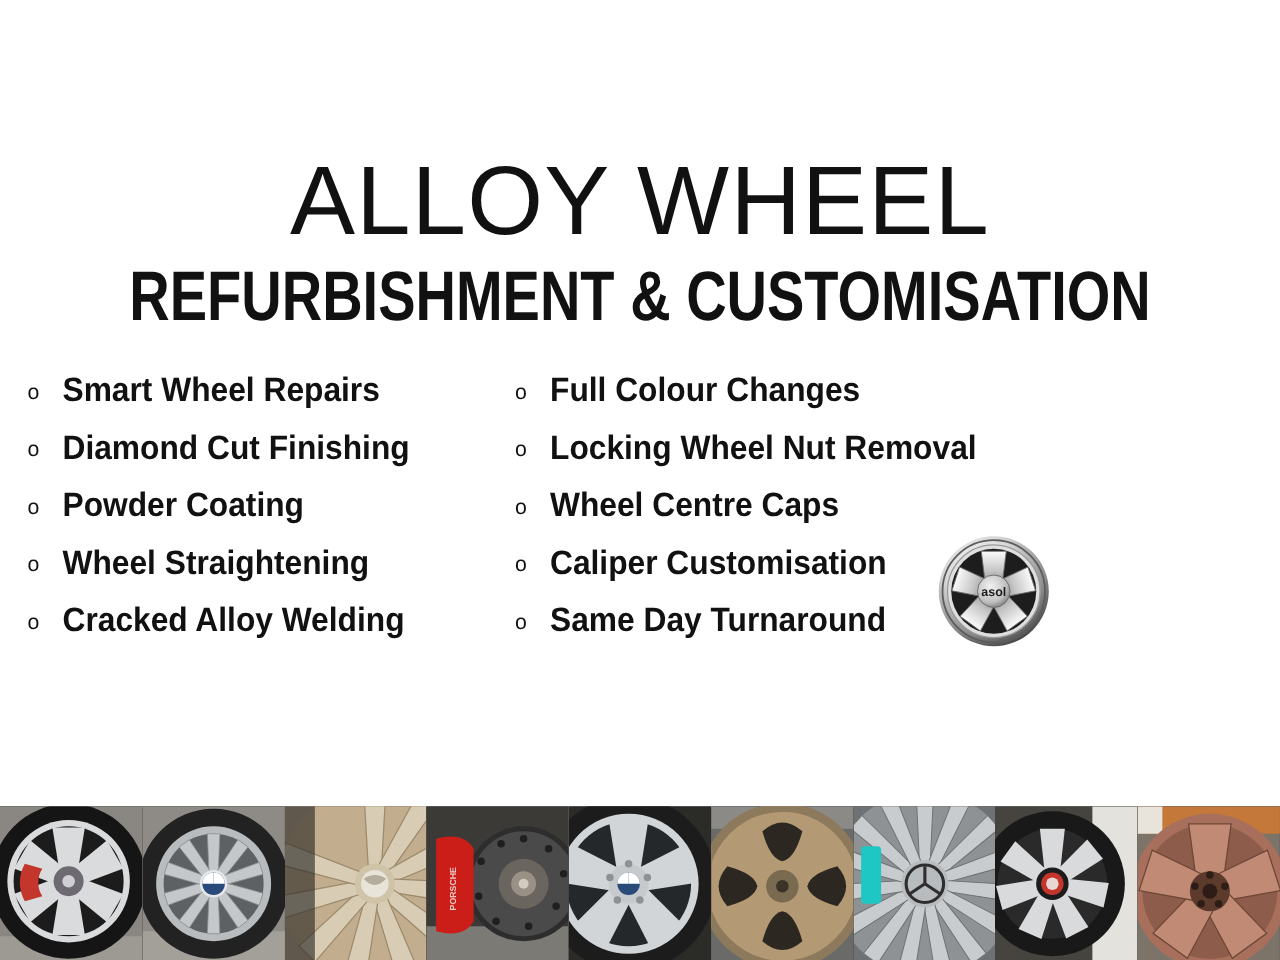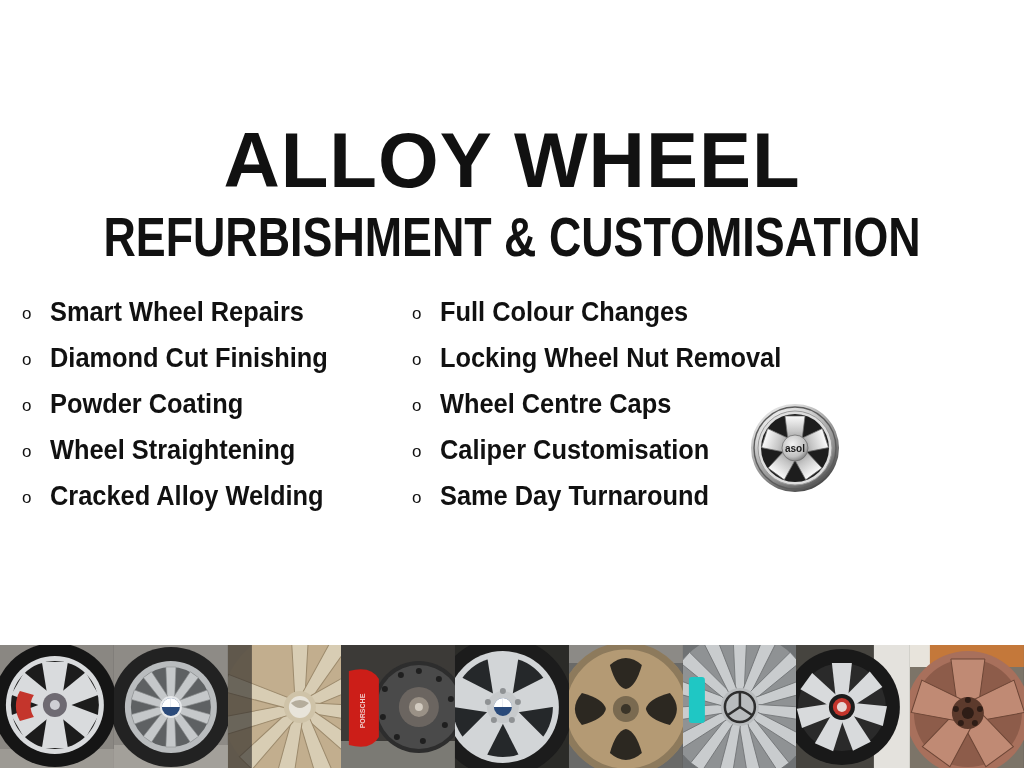--- a/index.html
+++ b/index.html
@@ -9,21 +9,21 @@
     font-family:"DejaVu Sans", sans-serif;
     overflow:hidden;
     position:relative;
   }
 
   
   .title-block { position:absolute; left:0; top:118px; width:1024px; text-align:center; }
 
   .main-title {
     font-family:"Liberation Sans", sans-serif;
-    font-weight:700;
+    font-weight:400;
     font-size:78px;
     line-height:84px;
     letter-spacing:1px;
     color:#111111;
     white-space:nowrap;
   }
 
   .sub-title {
     font-family:"Liberation Sans Narrow","Liberation Sans", sans-serif;
     font-weight:700;
@@ -64,21 +64,21 @@
     font-family:"Liberation Sans Narrow","Liberation Sans", sans-serif;
     font-weight:600;
     font-size:27px;
     line-height:30px;
     color:#111111;
     transform:scaleX(0.94);
     transform-origin:left center;
   }
 
   
-  .logo { position:absolute; left:750px; top:403px; width:262px; height:92px; }
+  .logo { position:absolute; left:750px; top:428px; width:262px; height:92px; }
   .logo-wheel { position:absolute; left:0; top:0; width:90px; height:90px; }
   .logo-word  { position:absolute; left:94px; top:4px; width:168px; height:82px; }
 
   
   .photo-strip {
     position:absolute; left:0; top:645px; width:1024px; height:123px;
     display:flex;
   }
   .photo-cell {
     flex:1 1 0;

